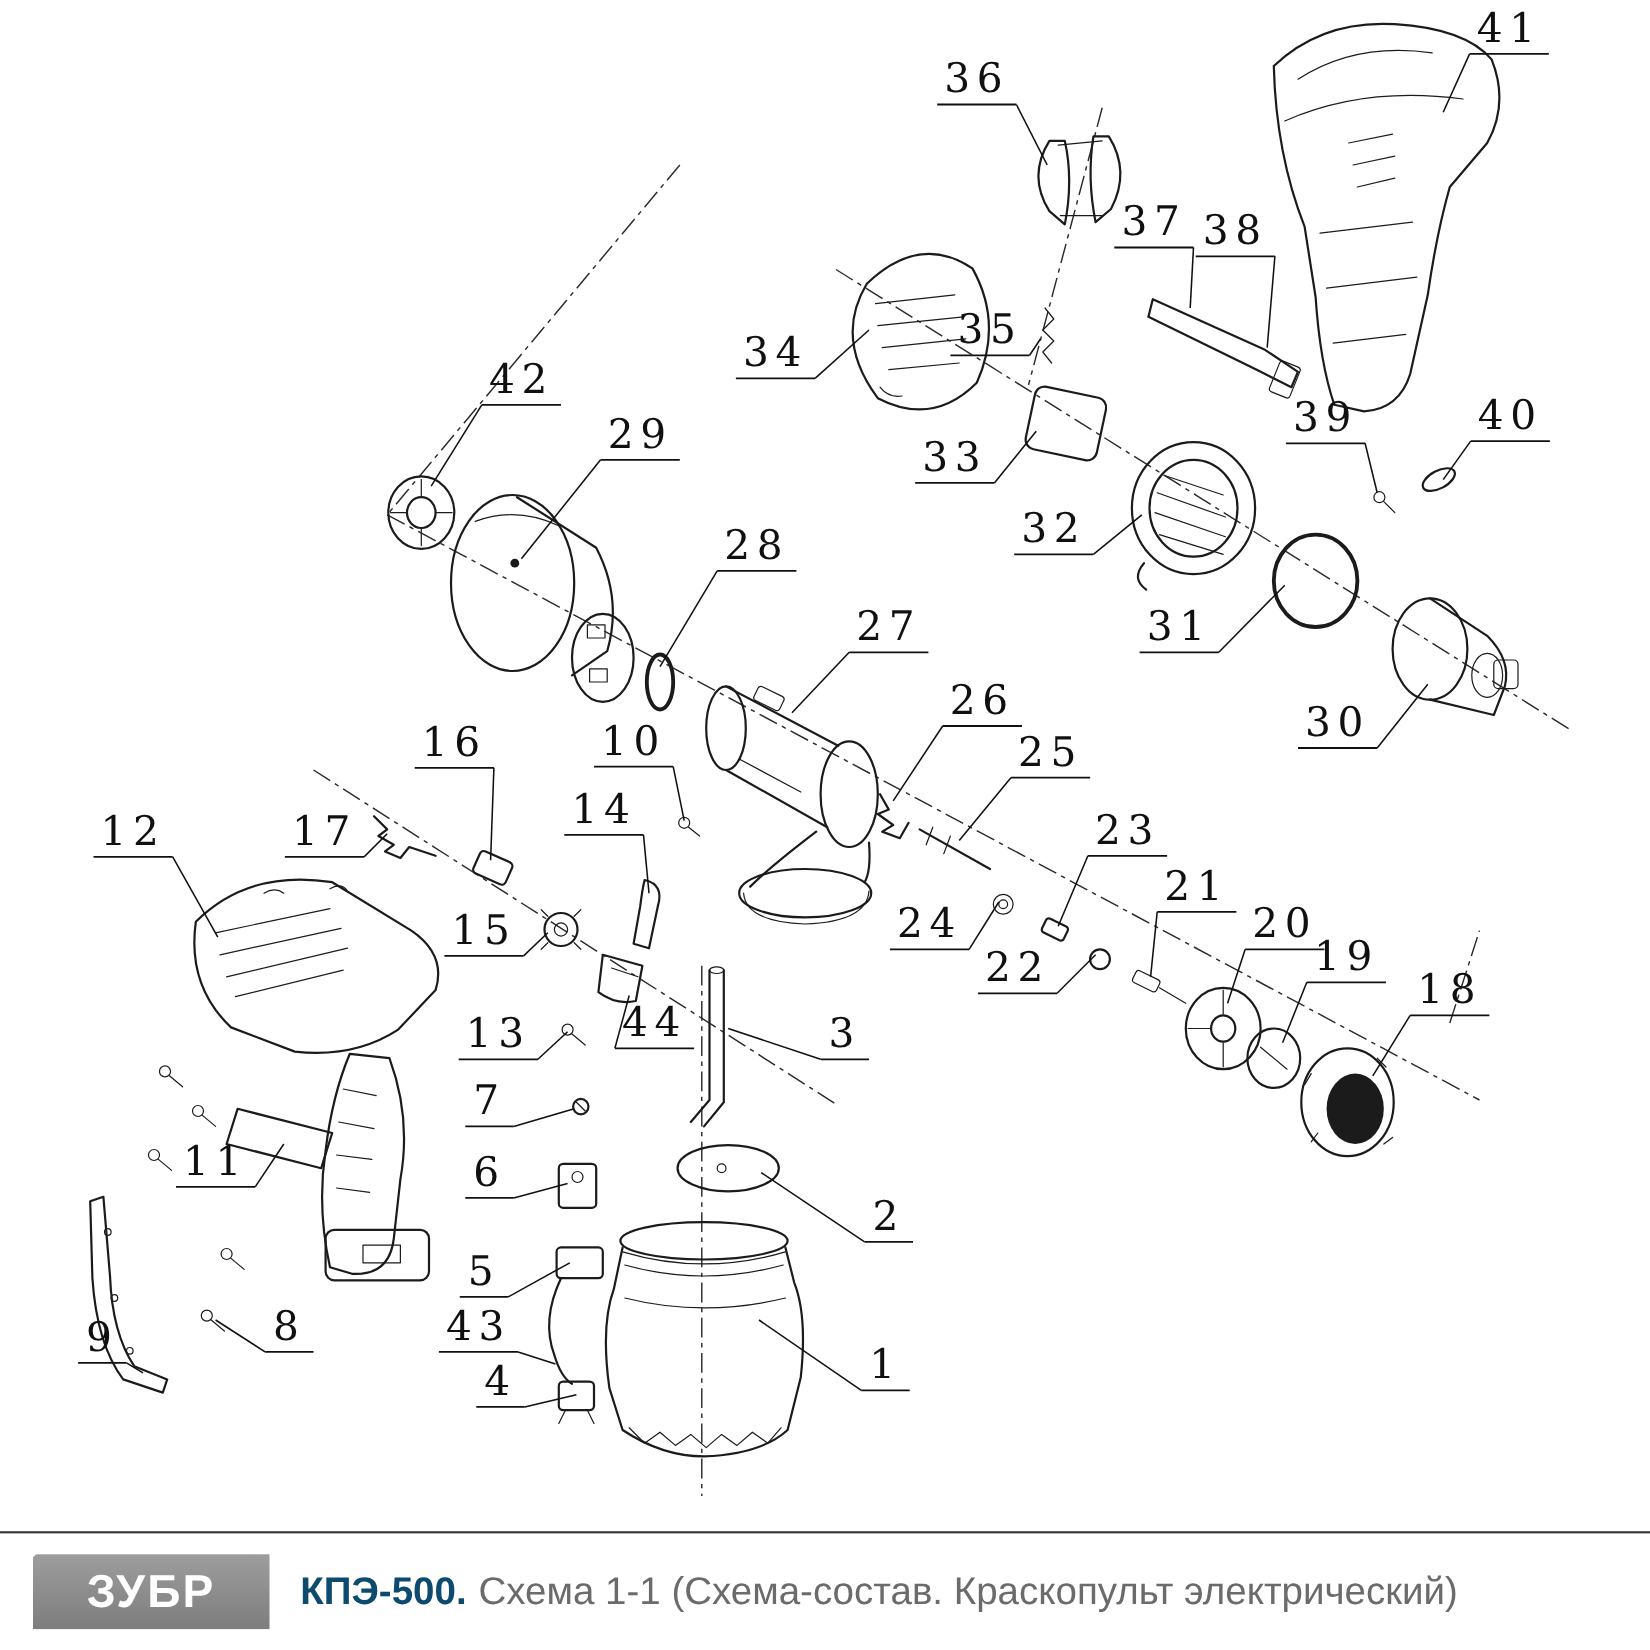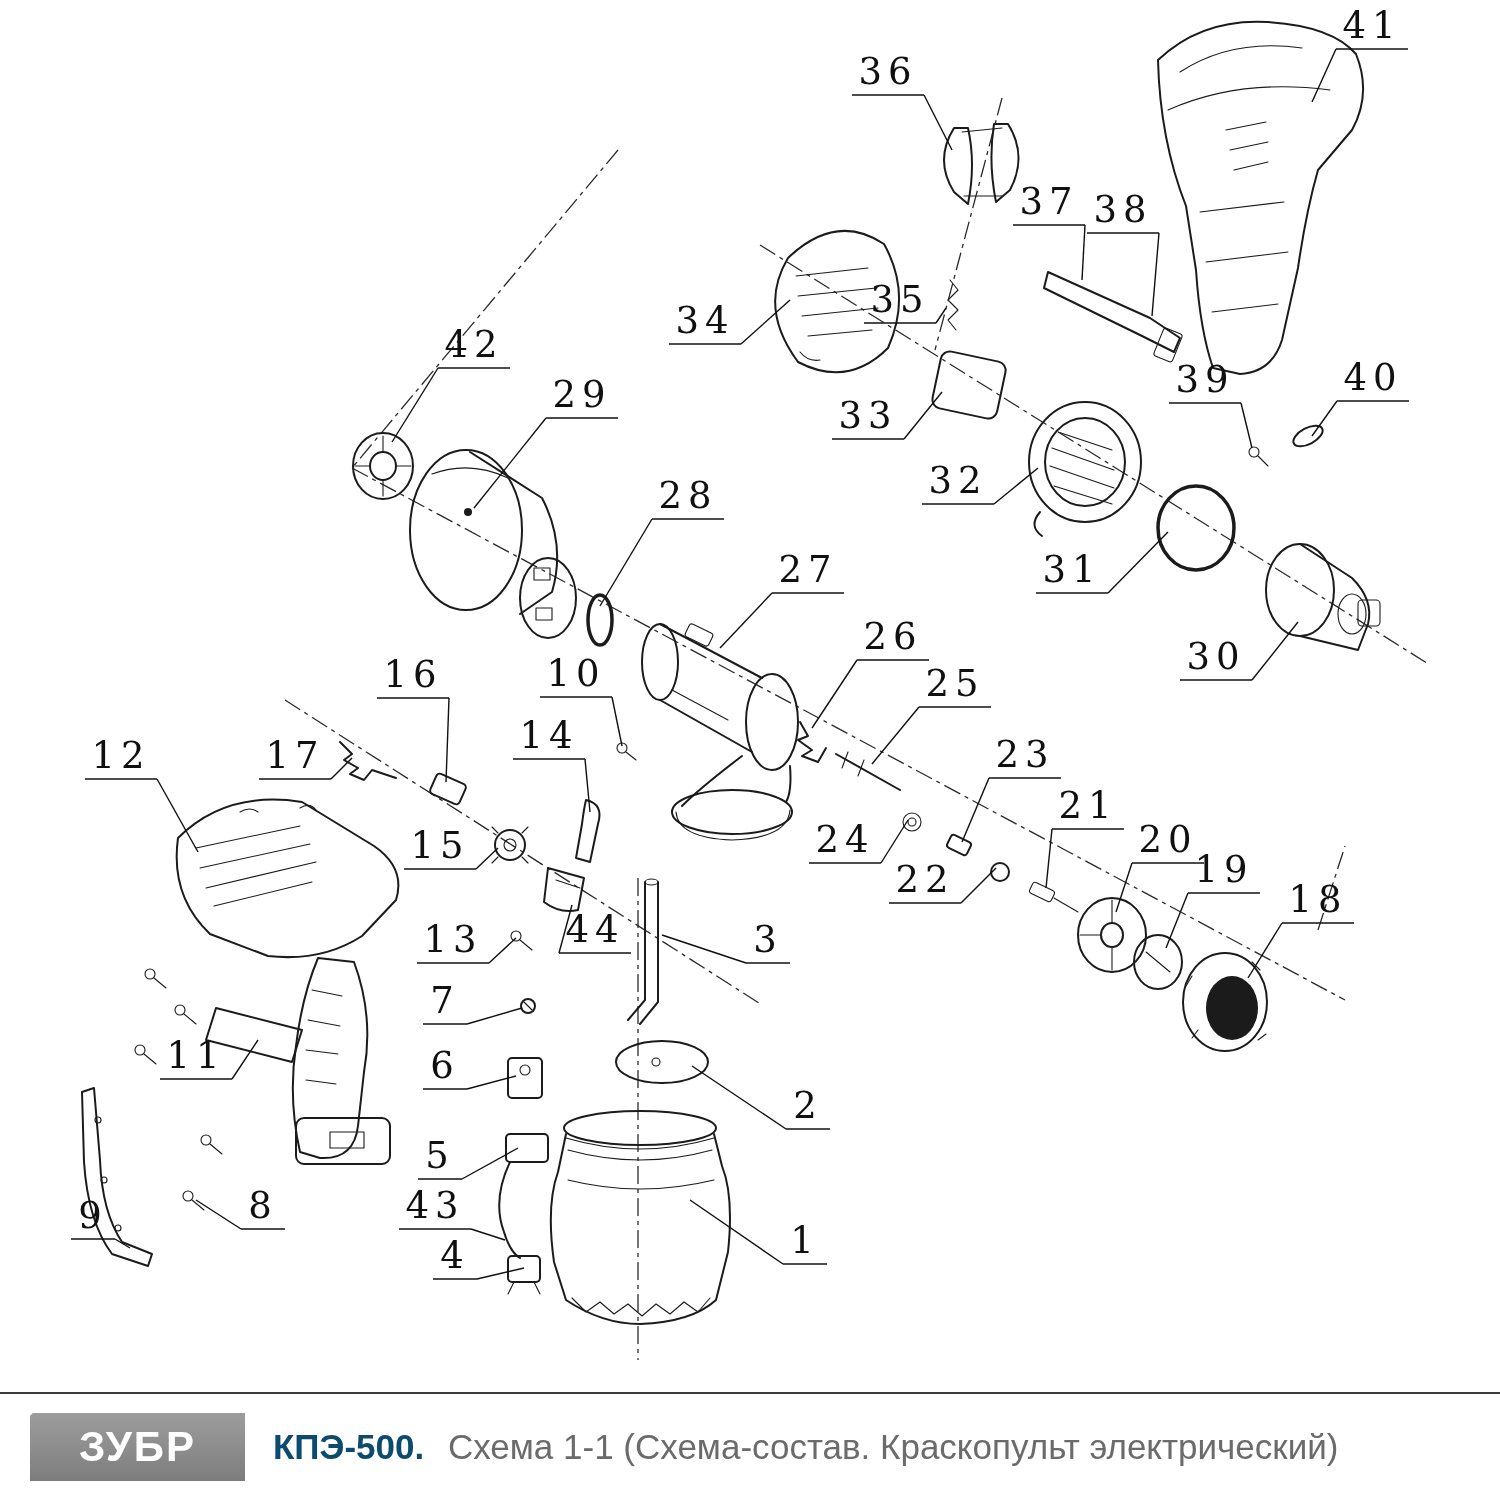--- a/index.html
+++ b/index.html
@@ -16,21 +16,21 @@
   .callout-underline{stroke:#101010;stroke-width:1.6;}
   .callout-leader{stroke:#101010;stroke-width:1.4;}
   .footer{position:absolute;left:0;top:1392px;width:1500px;height:108px;border-top:2px solid #3a3a3a;
           box-sizing:border-box;}
   .footer-inner{display:flex;align-items:center;height:100%;padding-left:30px;box-sizing:border-box;}
   .logo{width:215px;height:68px;background:linear-gradient(180deg,#9d9d9d 0%,#7d7d7d 100%);
         display:flex;align-items:center;justify-content:center;gap:10px;color:#ffffff;
         font-weight:bold;font-size:42px;letter-spacing:2px;flex:0 0 auto;}
   .title-wrap{margin-left:28px;font-size:35px;white-space:nowrap;}
   .model{font-weight:bold;color:#0c4a6e;}
-  .subtitle{color:#6b6b6b;font-weight:normal;margin-left:14px;}
+  .subtitle{color:#6b6b6b;font-weight:normal;margin-left:1px;}
 </style>
 </head>
 <body>
 
 <div class="canvas">
 
   <svg width="1500" height="1500" viewBox="0 0 1500 1500">
 
     <g>
       <line class="ax" x1="618" y1="150" x2="352" y2="468"></line>

